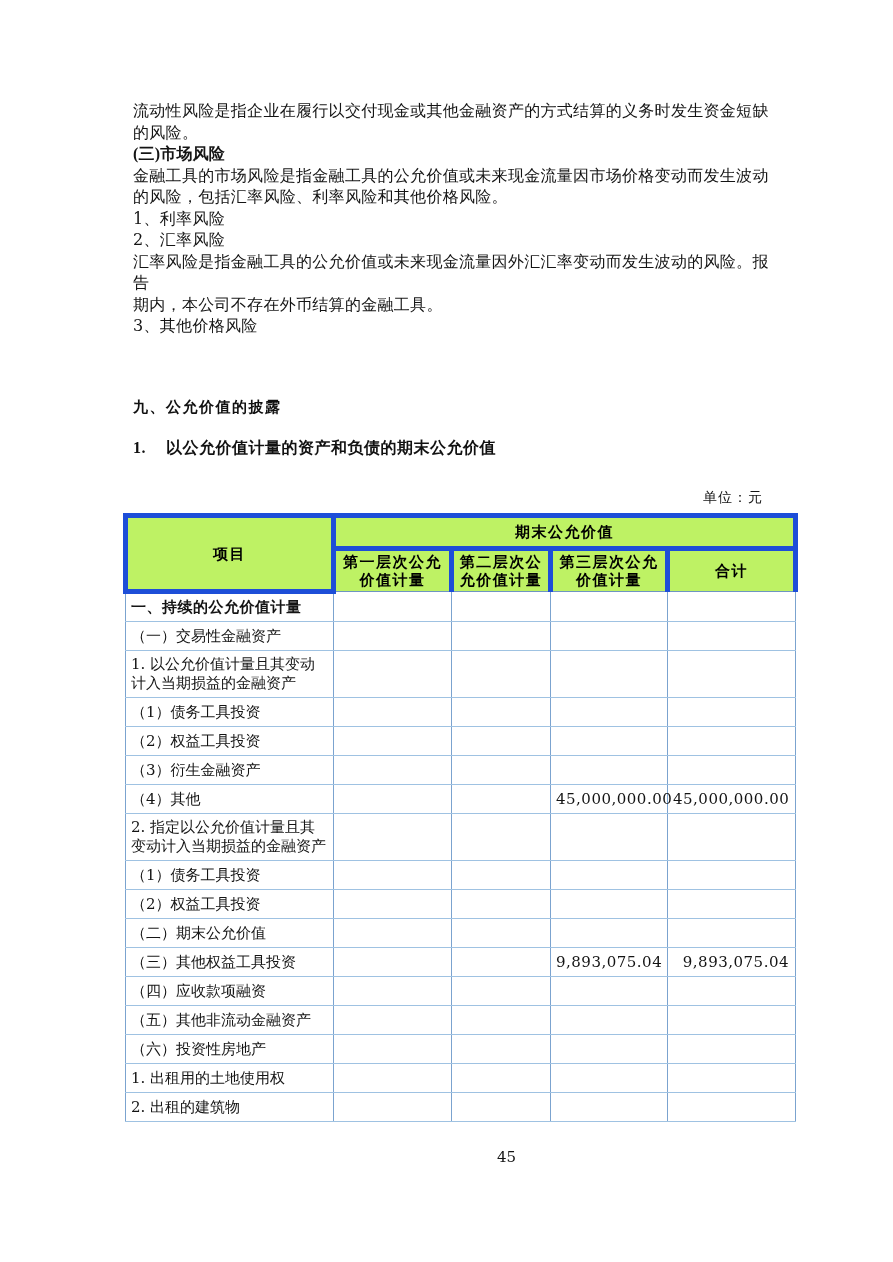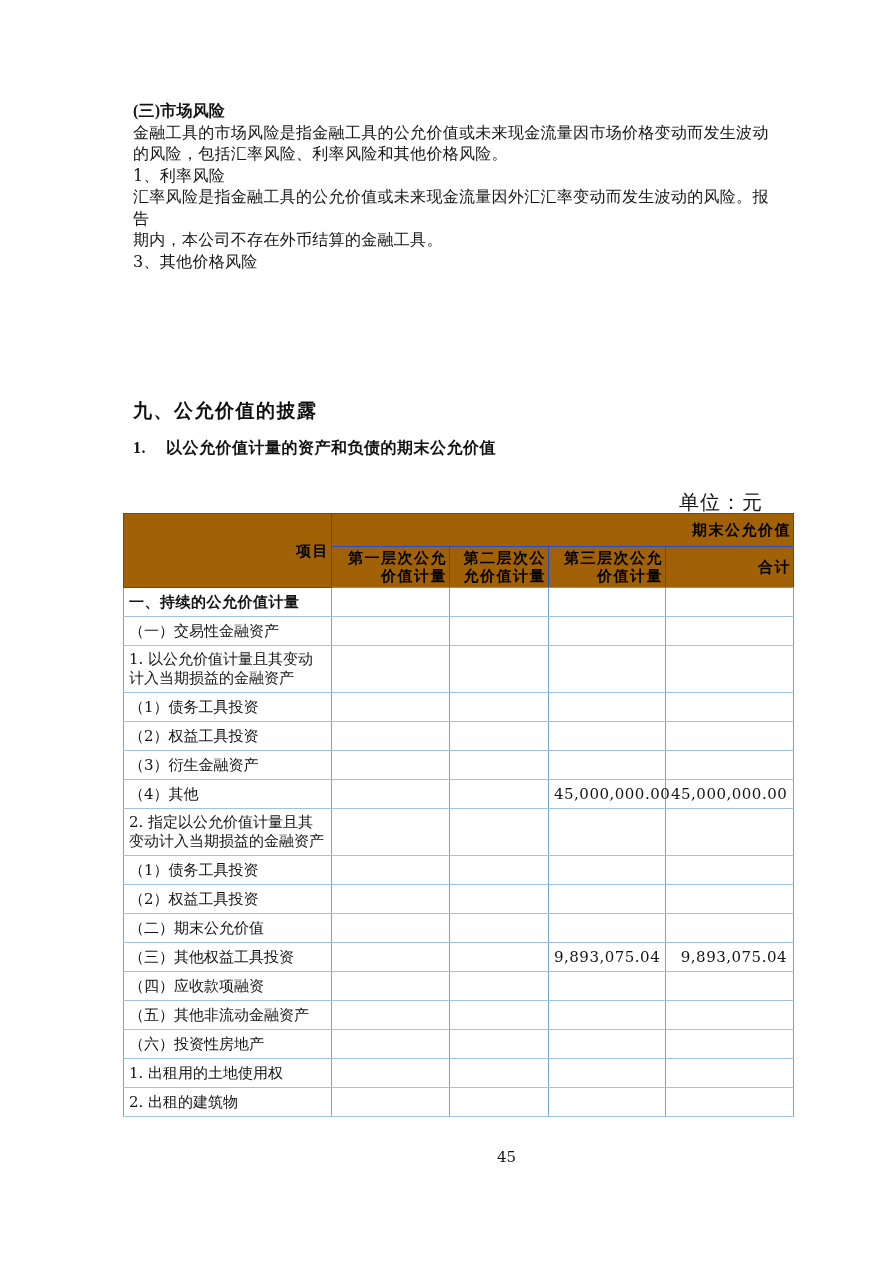--- a/index.html
+++ b/index.html
@@ -33,21 +33,21 @@
     letter-spacing: 0.2px;
   }
   
   .section-heading {
     position: absolute;
     left: 133px;
     top: 398px;
     margin: 0;
     font-family: "DejaVu Sans", "Liberation Sans", sans-serif;
     font-weight: bold;
-    font-size: 19px;
+    font-size: 15px;
     letter-spacing: 1.5px;
     color: #111;
   }
   .subsection-heading {
     position: absolute;
     left: 133px;
     top: 438px;
     margin: 0;
     font-family: Liberation Serif, serif;
     font-weight: bold;
@@ -60,43 +60,43 @@
     width: 33px;
   }
   
   .unit-line {
     position: absolute;
     left: 123px;
     top: 489px;
     width: 670px;
     text-align: right;
     padding-right: 30px;
-    font-size: 20px;
+    font-size: 14px;
     letter-spacing: 1px;
   }
   
   table.fv {
     position: absolute;
     left: 123px;
     top: 513px;
     width: 670px;
     border-collapse: collapse;
     table-layout: fixed;
     border: 1.5px solid #6e95c2;
   }
   table.fv th {
-    background: #a16207;
+    background: #bef264;
     font-family: "DejaVu Sans", "Liberation Sans", sans-serif;
     font-weight: bold;
     font-size: 15px;
     letter-spacing: 1.5px;
     color: #000;
-    border: 1px solid #1d4ed8;
+    border: 5px solid #1d4ed8;
     padding: 2px;
-    text-align: right;
+    text-align: center;
     vertical-align: middle;
     line-height: 18px;
   }
   tr.hr1 th { height: 33px; }
   tr.hr2 th { height: 37px; border-bottom: 1.5px solid #6e95c2; }
   table.fv td {
     border-top: 1px solid #9fc2e2;
     border-bottom: 1px solid #9fc2e2;
     border-left: 1px solid #7ba3cf;
     border-right: 1px solid #7ba3cf;
@@ -128,24 +128,27 @@
     color: #141414;
   }
 </style>
 </head>
 <body>
 
 <div class="page">
 
   <div class="text-block">
 
+  <p class="para">流动性风险是指企业在履行以交付现金或其他金融资产的方式结算的义务时发生资金短缺
+的风险。</p>
       <p class="para hei">(三)市场风险</p>
       <p class="para">金融工具的市场风险是指金融工具的公允价值或未来现金流量因市场价格变动而发生波动
 的风险，包括汇率风险、利率风险和其他价格风险。</p>
       <p class="para">1、利率风险</p>
+      <p class="para">2、汇率风险</p>
       <p class="para">汇率风险是指金融工具的公允价值或未来现金流量因外汇汇率变动而发生波动的风险。报告
 期内，本公司不存在外币结算的金融工具。</p>
       <p class="para">3、其他价格风险</p>
     </div>
 
   <h1 class="section-heading">九、公允价值的披露</h1>
 
   <h2 class="subsection-heading">
     <span class="num">1.</span><span>以公允价值计量的资产和负债的期末公允价值</span>
   </h2>

